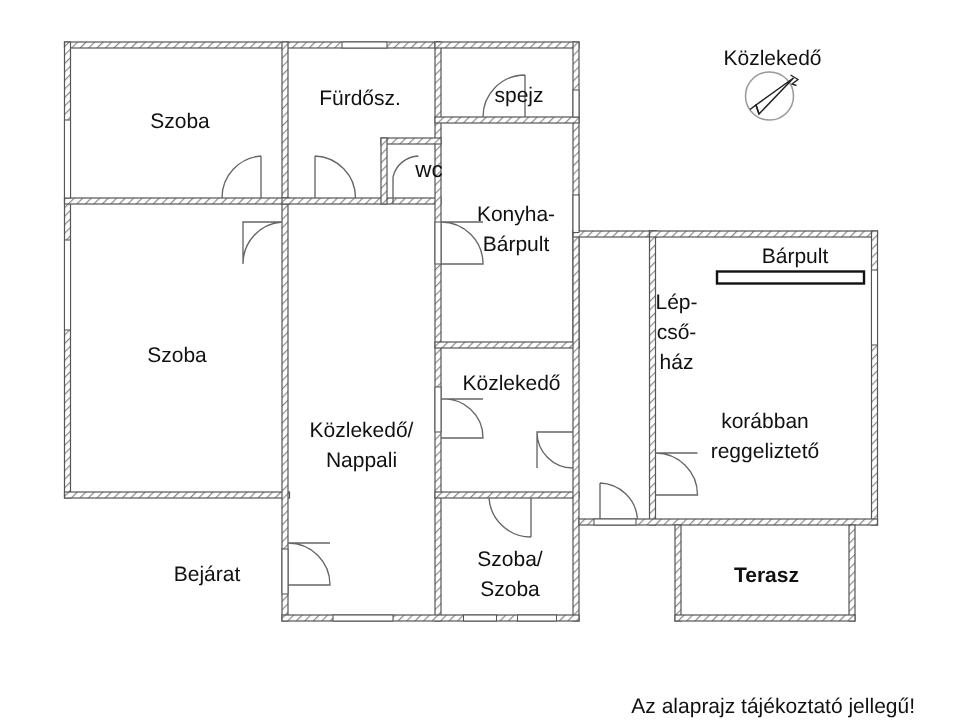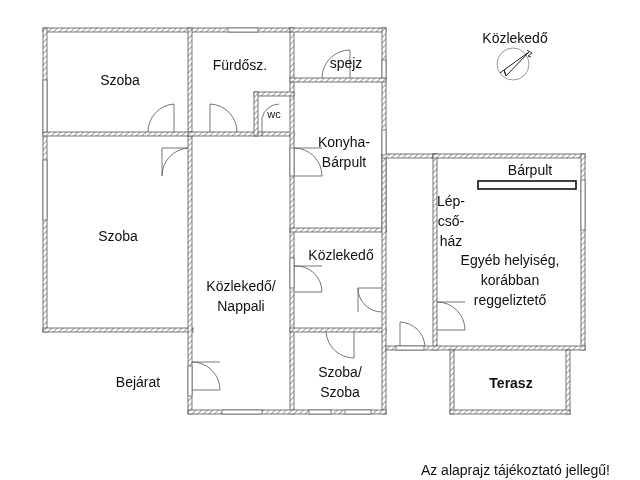--- a/index.html
+++ b/index.html
@@ -1,19 +1,19 @@
 <!DOCTYPE html>
 <html><head>
   <meta charset="utf-8">
   <style>
     html, body { margin: 0; padding: 0; background: #ffffff; }
     body { width: 640px; height: 480px; position: relative; overflow: hidden; font-family: "Liberation Sans", "DejaVu Sans", sans-serif; }
     #plan { position: absolute; left: 0; top: 0; width: 640px; height: 480px; }
     .lbl { position: absolute; font-size: 14px; color: #111; text-align: center; line-height: 20px; white-space: nowrap; font-family: "Liberation Sans", "DejaVu Sans", sans-serif; }
-    .lbl-small { font-size: 11px; }
+    .lbl-small { font-size: 15px; padding-left: 12px; }
     .title { font-size: 14px; }
   </style>
 </head>
 <body>
 
 <svg id="plan" viewBox="0 0 640 480" xmlns="http://www.w3.org/2000/svg">
   <defs>
     <pattern id="hatch" width="4" height="4" patternUnits="userSpaceOnUse" patternTransform="rotate(45)">
       <rect width="4" height="4" fill="#ffffff"></rect>
       <line x1="0" y1="0" x2="0" y2="4" stroke="#8a8a8a" stroke-width="1.6"></line>
@@ -134,21 +134,21 @@
 </div>
 <div class="lbl" style="left:298px;top:245px;width:86px;">
   <span>Közlekedő</span>
 </div>
 <div class="lbl" style="left:386px;top:191px;width:48px;margin-left:41px;">
   <span>Lép-</span><br>
   <span>cső-</span><br>
   <span>ház</span>
 </div>
 <div class="lbl" style="left:440px;top:250px;width:140px;">
-  <span>Egyéb helyiség,</span><br>
+  <br>
   <span>korábban</span><br>
   <span>reggeliztető</span>
 </div>
 <div class="lbl" style="left:298px;top:362px;width:84px;">
   <span>Szoba/</span><br>
   <span>Szoba</span>
 </div>
 <div class="lbl" style="left:456px;top:373px;width:110px;font-weight:bold;">
   <span>Terasz</span>
 </div>

